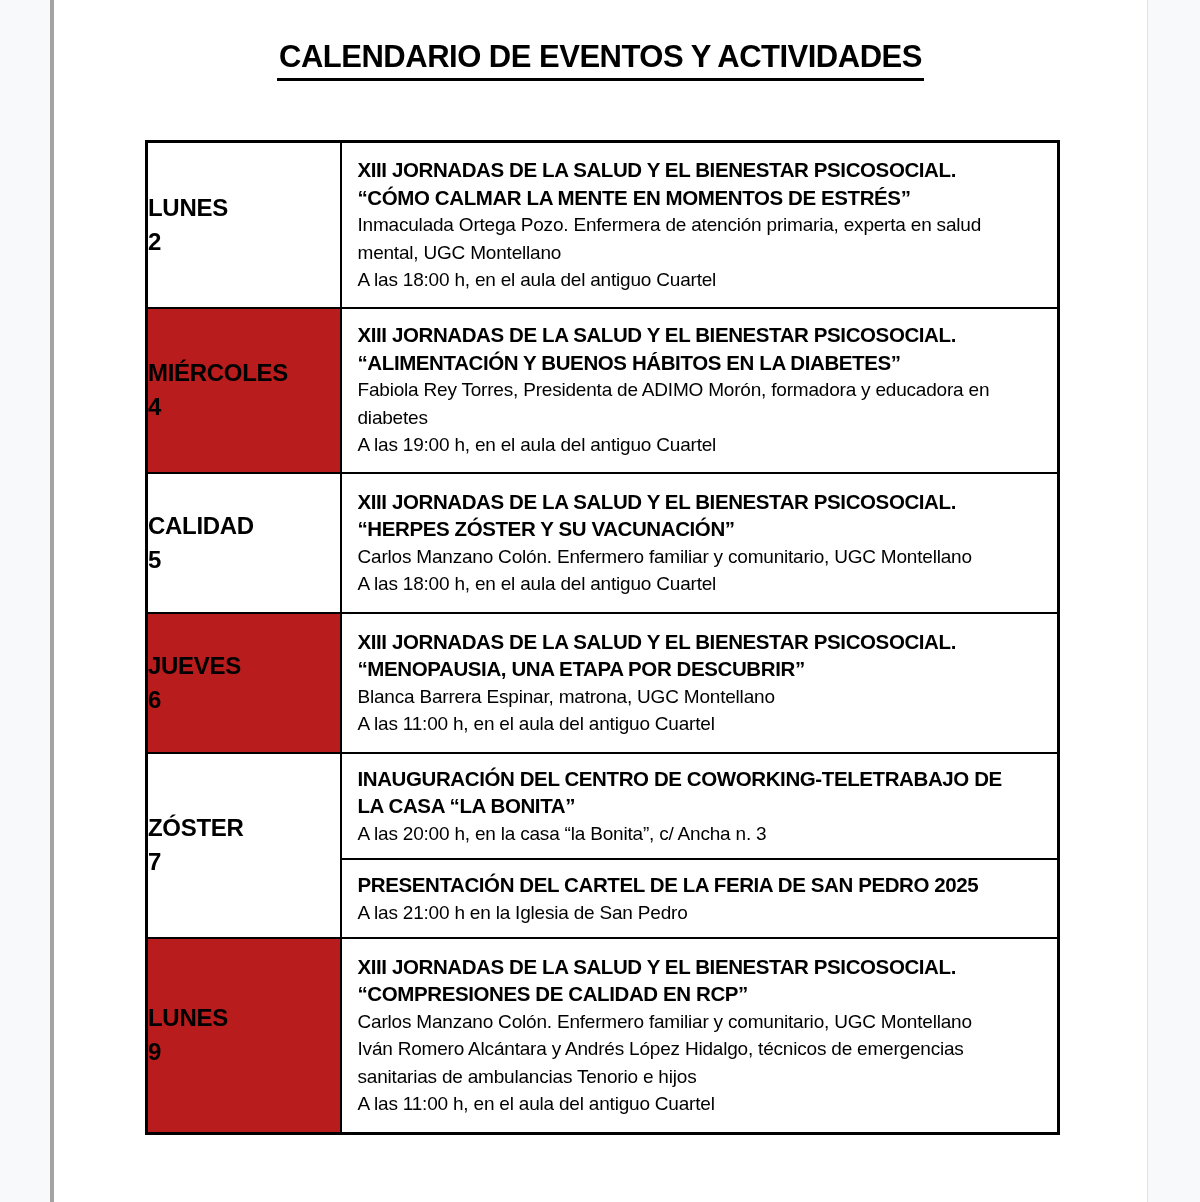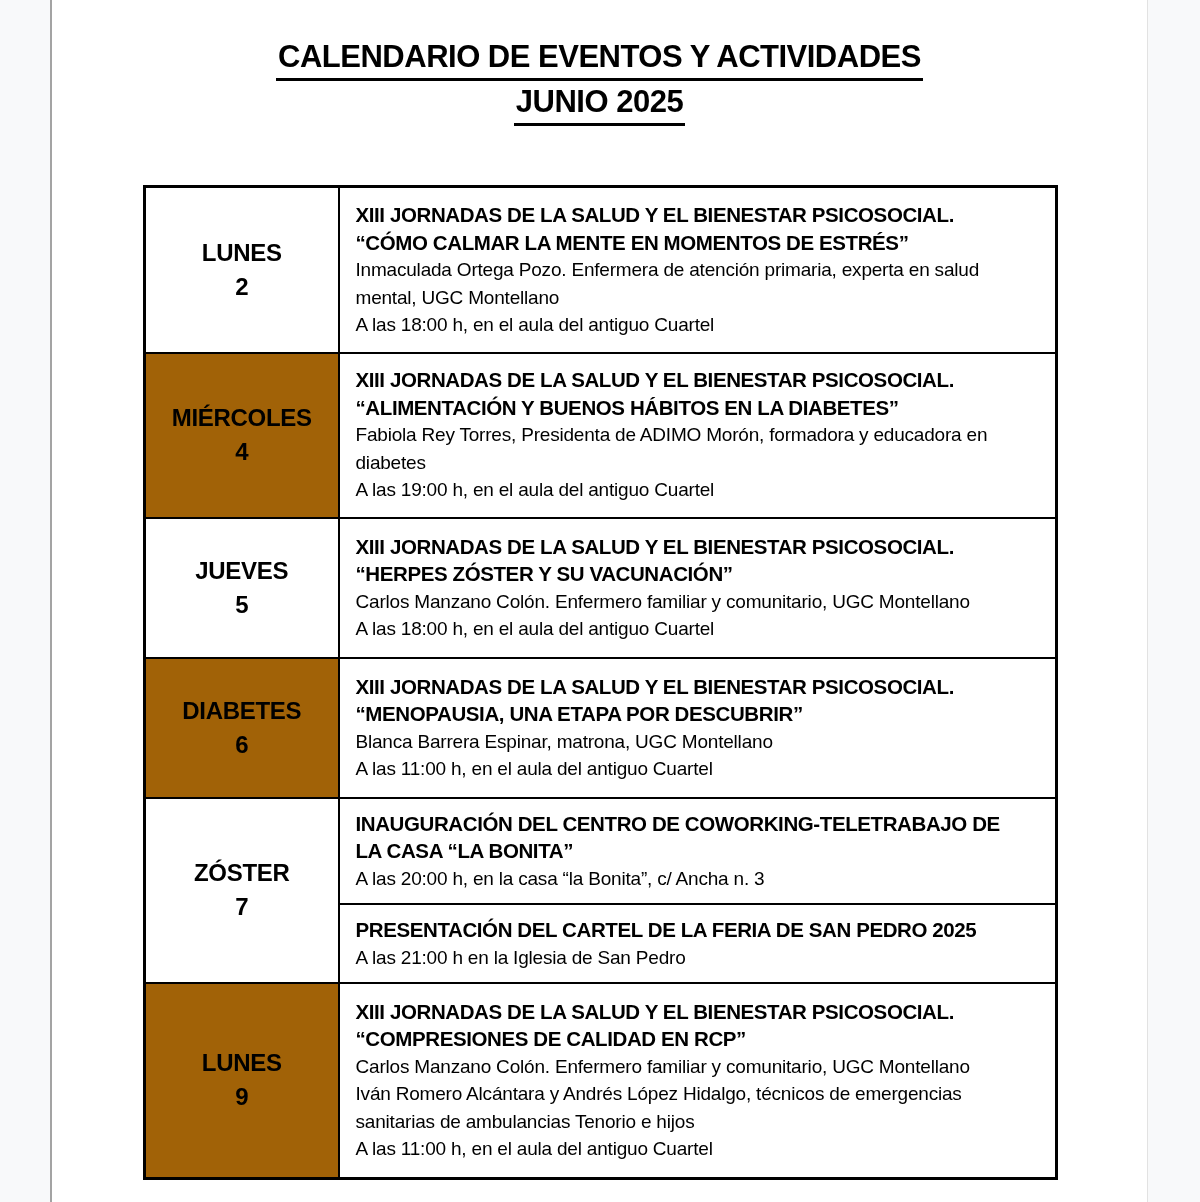--- a/index.html
+++ b/index.html
@@ -8,21 +8,21 @@
     background:#f8f9fa;
     font-family:"Liberation Sans", sans-serif;
     color:#000;
     position:relative;
   }
   .page {
     position:absolute;
     left:50px; top:0;
     width:1098px; height:1202px;
     background:#ffffff;
-    border-left:2px solid #a3a3a3;
+    border-left:4px solid #a3a3a3;
     border-right:1px solid #e2e2e2;
     overflow:hidden;
   }
   .title-block {
     margin-top:36px;
     text-align:center;
   }
   .title-line {
     font-size:31px;
     font-weight:bold;
@@ -38,29 +38,29 @@
     margin-left:91px;
     margin-top:59px;
     border-collapse:collapse;
     width:915px;
     table-layout:fixed;
   }
   table.cal { border:3px solid #000; }
   table.cal td { border:2px solid #000;margin-top:48px; }
   td.day {
     width:194px;
-    text-align:center;
+    text-align:left;
     vertical-align:middle;
     font-weight:bold;
     font-size:24px;
     line-height:34px;
     letter-spacing:-0.3px;
     background:#ffffff;
   }
-  td.day.green { background:#a16207; }
+  td.day.green { background:#b91c1c; }
   td.ev {
     vertical-align:middle;
     padding:11px 14px 11px 16px;
     background:#ffffff;
   }
   .t {
     font-weight:bold;
     font-size:20.5px;
     line-height:27.5px;
     letter-spacing:-0.4px;
@@ -71,21 +71,20 @@
     letter-spacing:-0.2px;
   }
 </style>
 </head>
 <body>
 
 <div class="page">
 
   <div class="title-block">
     <div class="title-line"><span>CALENDARIO DE EVENTOS Y ACTIVIDADES</span></div>
-    <div class="title-line"><span>JUNIO 2025</span></div>
   </div>
 
   <table class="cal">
 
     <tbody>
         <tr style="height:166px;">
       <td class="day">
         <div>LUNES</div>
         <div>2</div>
       </td>
@@ -105,34 +104,34 @@
       <td class="ev">
         <div class="t">XIII JORNADAS DE LA SALUD Y EL BIENESTAR PSICOSOCIAL.</div>
         <div class="t">“ALIMENTACIÓN Y BUENOS HÁBITOS EN LA DIABETES”</div>
         <div class="d">Fabiola Rey Torres, Presidenta de ADIMO Morón, formadora y educadora en diabetes</div>
         <div class="d">A las 19:00 h, en el aula del antiguo Cuartel</div>
       </td>
     </tr>
 
     <tr style="height:140px;">
       <td class="day">
-        <div>JUEVES</div>
+        <div>CALIDAD</div>
         <div>5</div>
       </td>
       <td class="ev">
         <div class="t">XIII JORNADAS DE LA SALUD Y EL BIENESTAR PSICOSOCIAL.</div>
         <div class="t">“HERPES ZÓSTER Y SU VACUNACIÓN”</div>
         <div class="d">Carlos Manzano Colón. Enfermero familiar y comunitario, UGC Montellano</div>
         <div class="d">A las 18:00 h, en el aula del antiguo Cuartel</div>
       </td>
     </tr>
 
     <tr style="height:140px;">
       <td class="day green">
-        <div>DIABETES</div>
+        <div>JUEVES</div>
         <div>6</div>
       </td>
       <td class="ev">
         <div class="t">XIII JORNADAS DE LA SALUD Y EL BIENESTAR PSICOSOCIAL.</div>
         <div class="t">“MENOPAUSIA, UNA ETAPA POR DESCUBRIR”</div>
         <div class="d">Blanca Barrera Espinar, matrona, UGC Montellano</div>
         <div class="d">A las 11:00 h, en el aula del antiguo Cuartel</div>
       </td>
     </tr>
 

